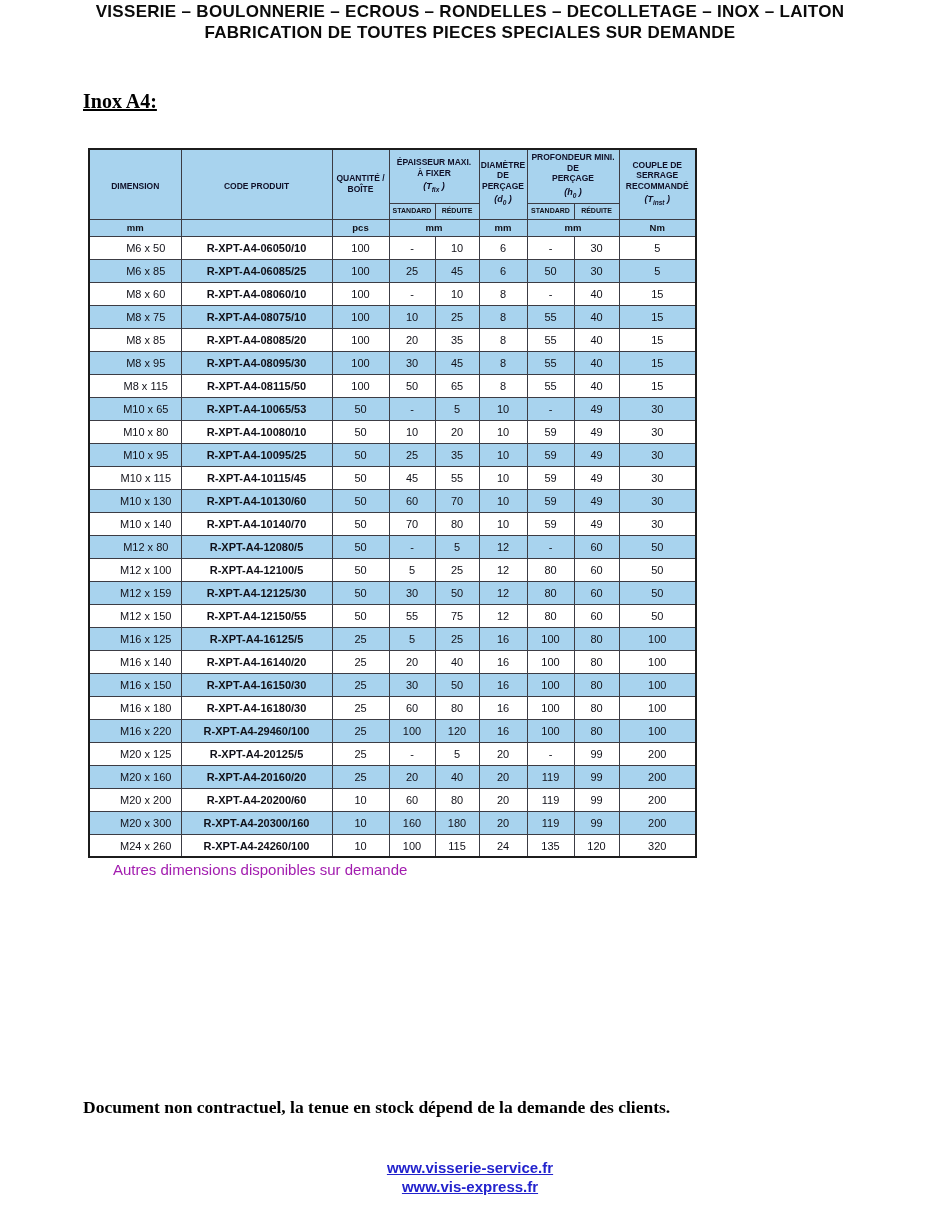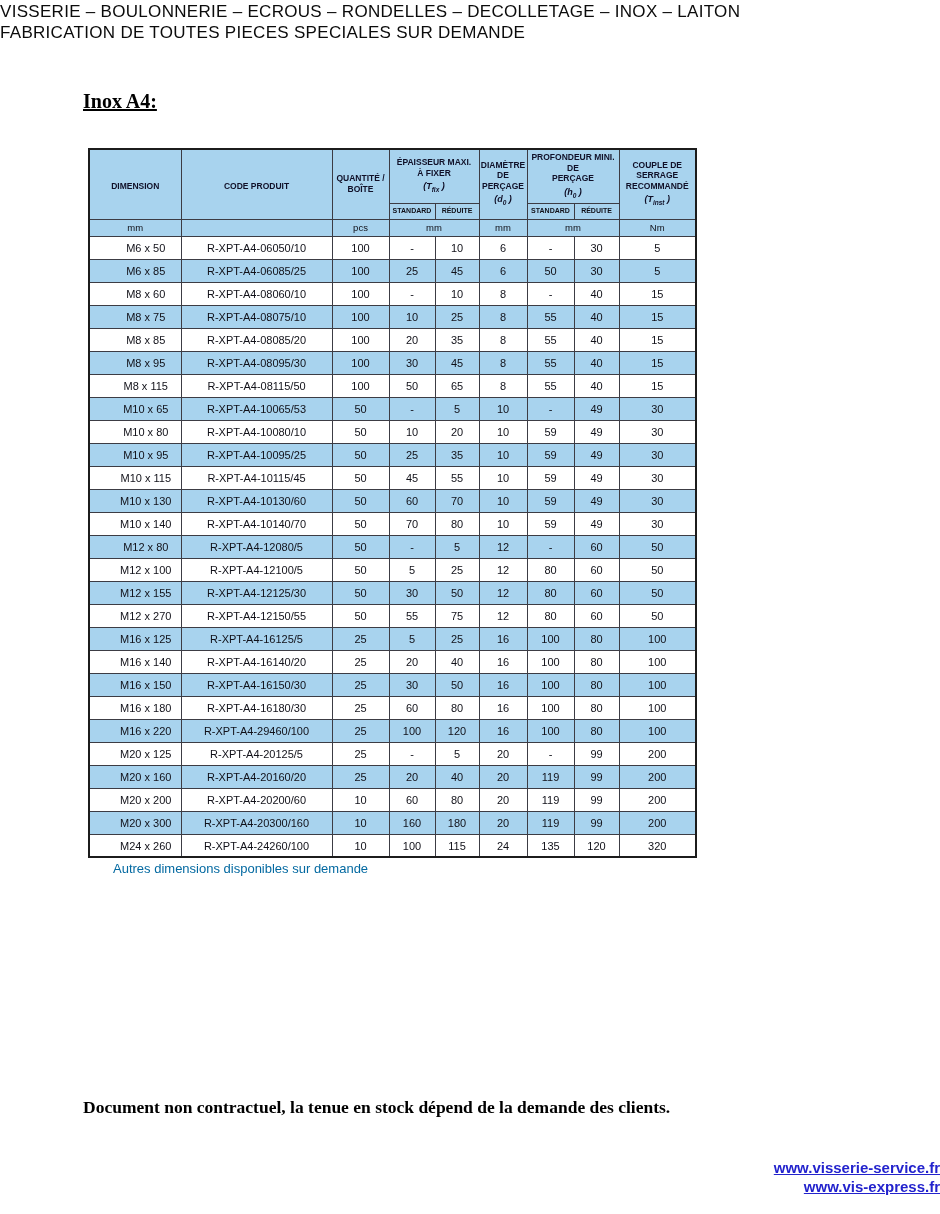--- a/index.html
+++ b/index.html
@@ -7,22 +7,22 @@
   body {
     width: 940px; height: 1214px;
     position: relative;
     font-family: "Liberation Sans", sans-serif;
     color: #111;
     overflow: hidden;
   }
 
   .top-header {
     position: absolute; top: 1px; left: 0; width: 100%;
-    font-size: 17px; line-height: 21px;
-    letter-spacing: 0.3px; color: #0b0b0b; font-weight: 400;
+    text-align: center; font-size: 17px; line-height: 21px;
+    letter-spacing: 0.3px; color: #0b0b0b; font-weight: 700;
   }
 
   .section-title {
     position: absolute; left: 83px; top: 90px;
     font-family: "Liberation Serif", serif;
     font-size: 20px; font-weight: bold;
     text-decoration: underline; color: #000;
   }
 
   table.catalog {
@@ -40,41 +40,41 @@
   .hdr-bg { background: #a8d3ee; }
   th.hdr {
     font-size: 8.5px; font-weight: bold; line-height: 10.5px;
     color: #101028; padding: 2px 1px;
   }
   th.hdr-top { vertical-align: top; padding-top: 6px; }
   th.hdr-top2 { vertical-align: top; padding-top: 1px; }
   .formula { font-size: 9px; font-style: italic; font-weight: bold; padding-top: 3px; }
   .formula sub { font-size: 6.5px; }
   th.subhdr { font-size: 7px; font-weight: bold; height: 16px; line-height: 8px; }
-  tr.units td { font-size: 9.5px; font-weight: normal; height: 17px; margin-top: 16px; }
+  tr.units td { font-size: 9.5px; font-weight: bold; height: 17px; margin-top: 16px; }
 
   tbody td { height: 23px; background: #ffffff; }
   tbody tr.alt td { background: #a8d3ee; }
   td.dim-cell { text-align: left; padding-left: 21px; }
-  td.code-cell { font-weight: normal; margin-top: 12px; }
+  td.code-cell { font-weight: bold; margin-top: 12px; }
 
   .footnote {
     position: absolute; left: 113px; top: 861px;
-    font-size: 13px; color: #0369a1;
+    font-size: 15px; color: #a21caf;
   }
 
   .disclaimer {
     position: absolute; left: 83px; top: 1097px;
     font-family: "Liberation Serif", serif;
     font-size: 17.5px; color: #000; font-weight: bold;
   }
 
   .links {
     position: absolute; top: 1158px; left: 0; width: 100%;
-    text-align: right; line-height: 19px;
+    text-align: center; line-height: 19px;
   }
   .links a {
     display: block;
     font-size: 15px; font-weight: bold;
     color: #2323cd; text-decoration: underline;
     cursor: pointer;
   }
 </style>
 </head>
 <body>
@@ -304,32 +304,32 @@
         <td class="code-cell">R-XPT-A4-12100/5</td>
         <td>50</td>
         <td>5</td>
         <td>25</td>
         <td>12</td>
         <td>80</td>
         <td>60</td>
         <td>50</td>
       </tr>
       <tr class="alt">
-        <td class="dim-cell">M12 x 155</td>
+        <td class="dim-cell">M12 x 159</td>
         <td class="code-cell">R-XPT-A4-12125/30</td>
         <td>50</td>
         <td>30</td>
         <td>50</td>
         <td>12</td>
         <td>80</td>
         <td>60</td>
         <td>50</td>
       </tr>
       <tr>
-        <td class="dim-cell">M12 x 270</td>
+        <td class="dim-cell">M12 x 150</td>
         <td class="code-cell">R-XPT-A4-12150/55</td>
         <td>50</td>
         <td>55</td>
         <td>75</td>
         <td>12</td>
         <td>80</td>
         <td>60</td>
         <td>50</td>
       </tr>
       <tr class="alt">

